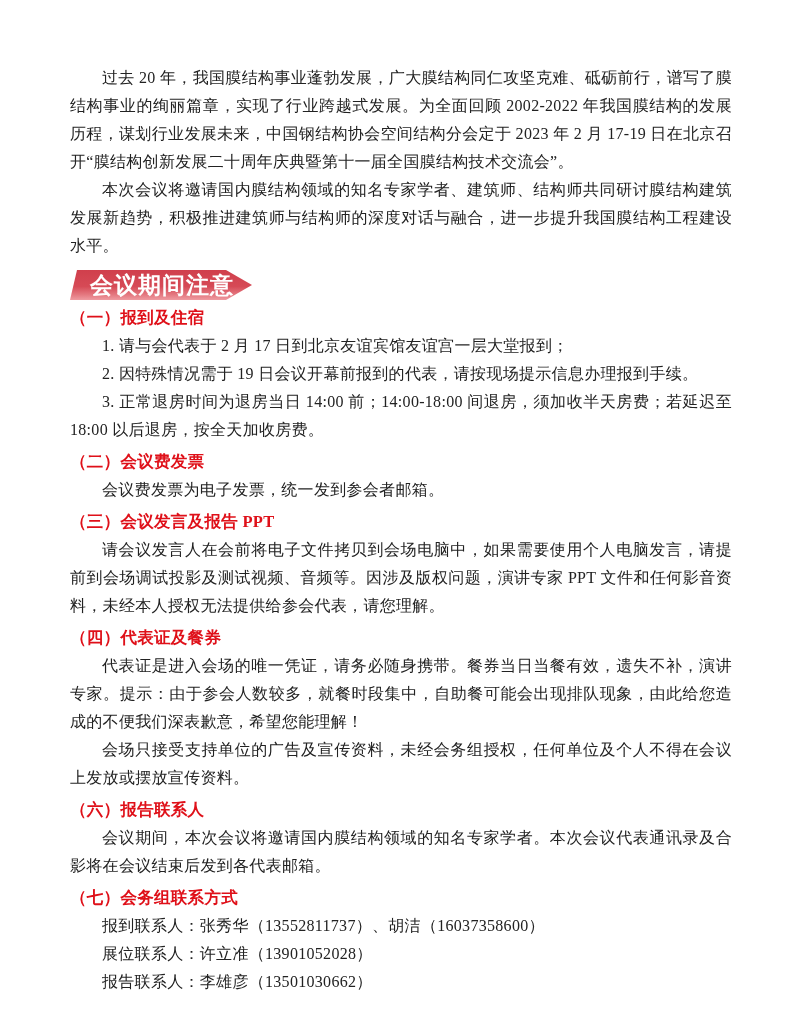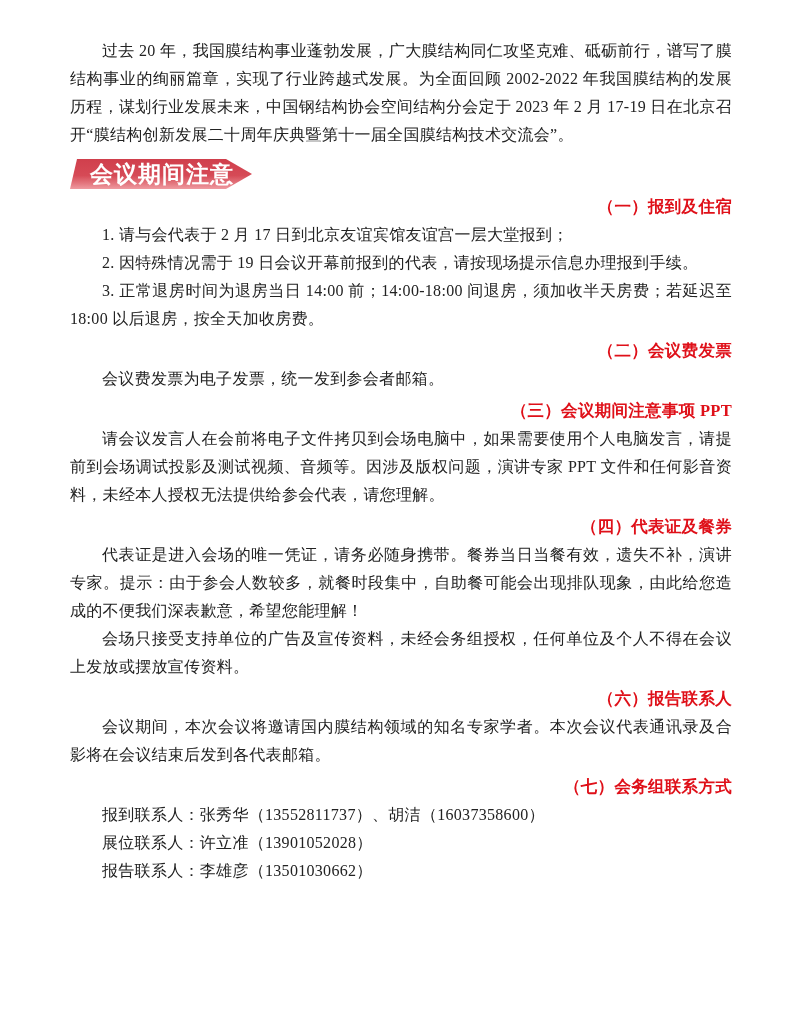--- a/index.html
+++ b/index.html
@@ -7,21 +7,21 @@
     padding: 0;
     background: #ffffff;
   }
   .page {
     position: relative;
     width: 800px;
     height: 1020px;
     margin: 0 auto;
     background: #ffffff;
     box-sizing: border-box;
-    padding: 37px 68px 0 70px;
+    padding: 64px 68px 0 70px;
     overflow: hidden;
     font-family: "Liberation Serif", "DejaVu Serif", serif;
     color: #222222;
   }
   .para {
     margin: 0;
     font-size: 16px;
     line-height: 28px;
     text-align: justify;
     letter-spacing: 0.3px;
@@ -43,53 +43,54 @@
     background: linear-gradient(180deg, #d03f4c 0%, #d64a56 55%, #e47880 82%, #ef9ba1 100%);
     clip-path: polygon(7px 0, calc(100% - 26px) 0, 100% 50%, calc(100% - 26px) 100%, 0 100%);
     font-family: "Liberation Sans", "DejaVu Sans", sans-serif;
   }
   .section-title {
     margin: 4px 0 0 0;
     font-size: 16.5px;
     line-height: 28px;
     font-weight: bold;
     color: #df1019;
-    text-align: right;
+    text-align: left;
   }
   .section-body p {
     margin: 0;
   }
 </style>
 </head>
 <body>
 
 <div class="page">
 
   <p class="para indent">过去 20 年，我国膜结构事业蓬勃发展，广大膜结构同仁攻坚克难、砥砺前行，谱写了膜结构事业的绚丽篇章，实现了行业跨越式发展。为全面回顾 2002-2022 年我国膜结构的发展历程，谋划行业发展未来，中国钢结构协会空间结构分会定于 2023 年 2 月 17-19 日在北京召开“膜结构创新发展二十周年庆典暨第十一届全国膜结构技术交流会”。</p>
+  <p class="para indent">本次会议将邀请国内膜结构领域的知名专家学者、建筑师、结构师共同研讨膜结构建筑发展新趋势，积极推进建筑师与结构师的深度对话与融合，进一步提升我国膜结构工程建设水平。</p>
 
   <div class="banner">会议期间注意事项</div>
 
   <div>
     <p class="para section-title">（一）报到及住宿</p>
     <div class="section-body">
       <p class="para indent">1. 请与会代表于 2 月 17 日到北京友谊宾馆友谊宫一层大堂报到；</p>
       <p class="para indent">2. 因特殊情况需于 19 日会议开幕前报到的代表，请按现场提示信息办理报到手续。</p>
       <p class="para indent">3. 正常退房时间为退房当日 14:00 前；14:00-18:00 间退房，须加收半天房费；若延迟至 18:00 以后退房，按全天加收房费。</p>
     </div>
   </div>
 
   <div>
     <p class="para section-title">（二）会议费发票</p>
     <div class="section-body">
       <p class="para indent">会议费发票为电子发票，统一发到参会者邮箱。</p>
     </div>
   </div>
 
   <div>
-    <p class="para section-title">（三）会议期间注意事项 PPT</p>
+    <p class="para section-title">（三）会议发言及报告 PPT</p>
     <div class="section-body">
       <p class="para indent">请会议发言人在会前将电子文件拷贝到会场电脑中，如果需要使用个人电脑发言，请提前到会场调试投影及测试视频、音频等。因涉及版权问题，演讲专家 PPT 文件和任何影音资料，未经本人授权无法提供给参会代表，请您理解。</p>
     </div>
   </div>
 
   <div>
     <p class="para section-title">（四）代表证及餐券</p>
     <div class="section-body">
       <p class="para indent">代表证是进入会场的唯一凭证，请务必随身携带。餐券当日当餐有效，遗失不补，演讲专家。提示：由于参会人数较多，就餐时段集中，自助餐可能会出现排队现象，由此给您造成的不便我们深表歉意，希望您能理解！</p>
     </div>

